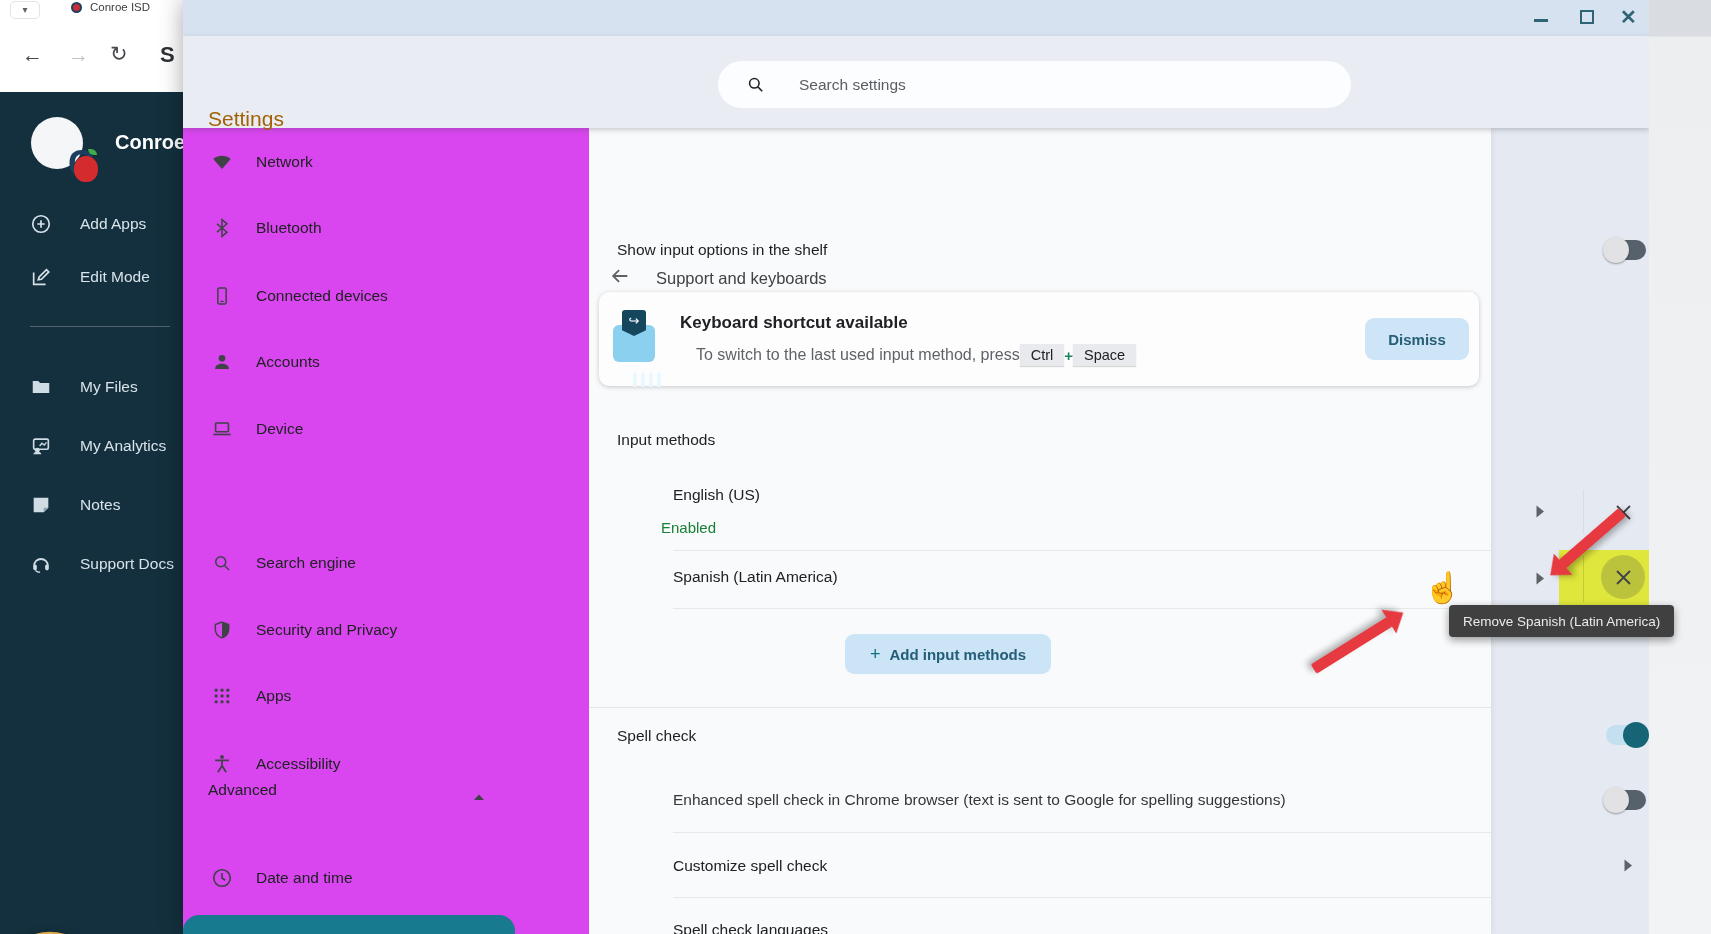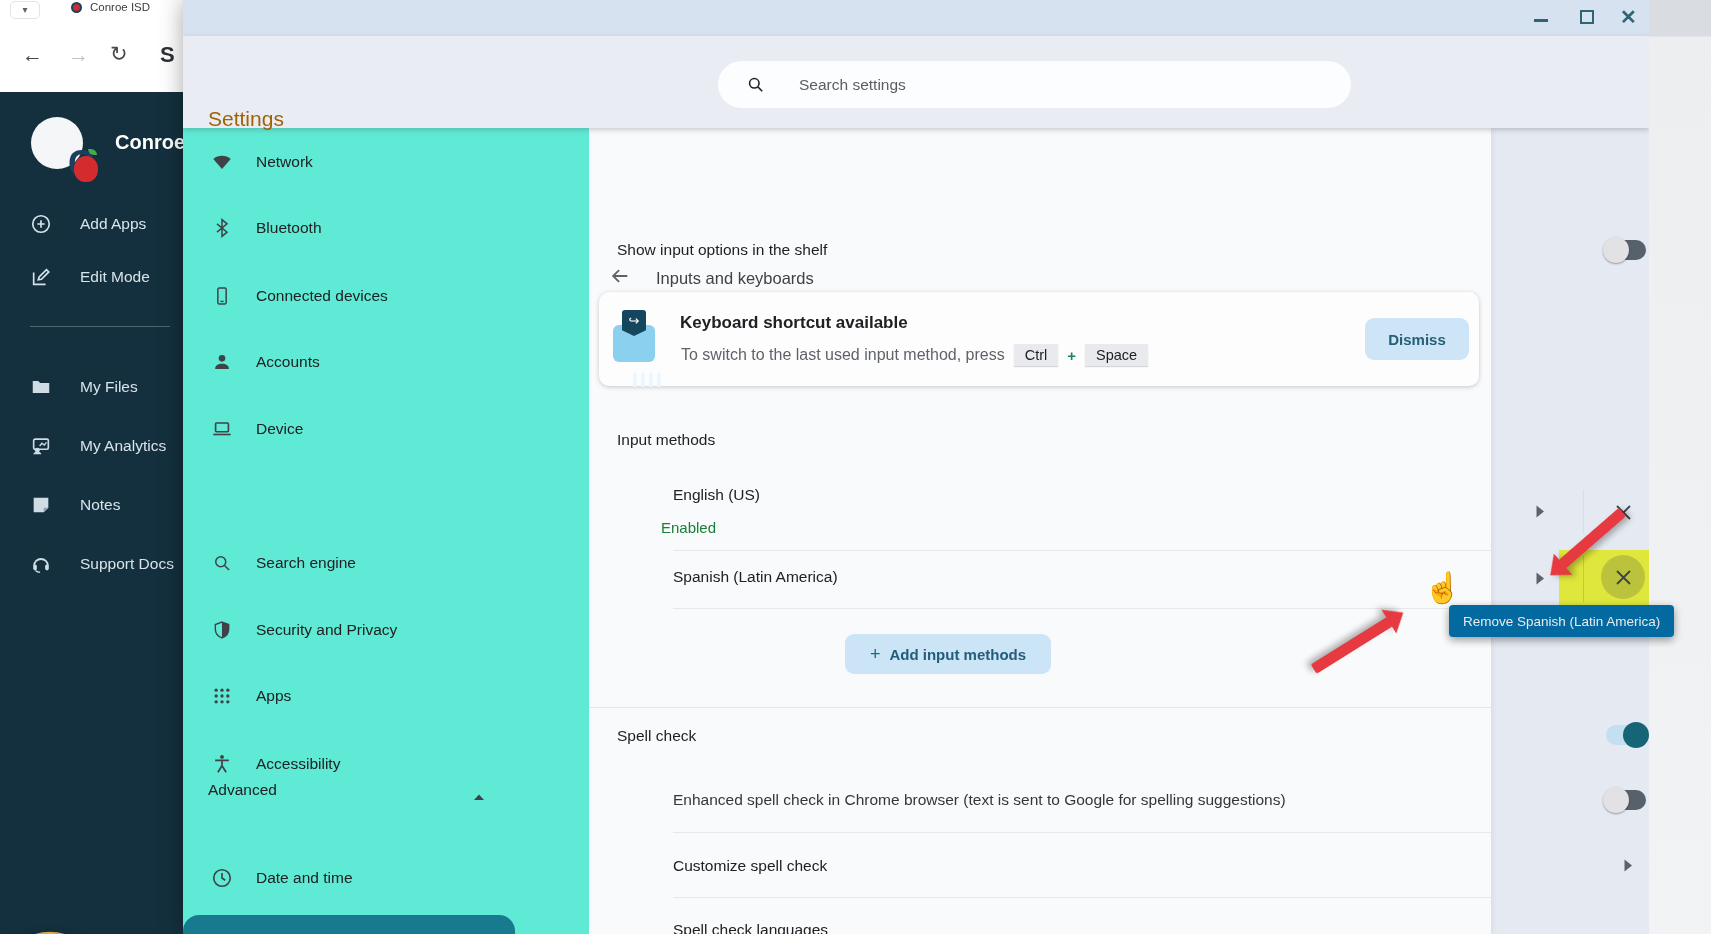--- a/index.html
+++ b/index.html
@@ -35,21 +35,21 @@
   #min-btn{left:1351px;top:19px;width:14px;height:3px;background:#2e6575;}
   #max-btn{left:1397px;top:10px;width:14px;height:14px;border:2.5px solid #2e6575;}
   #close-btn{left:1437px;top:5px;font-size:20px;font-weight:bold;}
   #header{left:0;top:36px;width:1466px;height:92px;background:#e9edf3;box-shadow:0 2px 5px rgba(60,64,67,.25);z-index:5;}
   #app-title{left:25px;top:71px;font-size:21px;color:#a16207;}
   #search-pill{left:535px;top:25px;width:633px;height:47px;border-radius:24px;background:#fcfdfe;display:flex;align-items:center;}
   #search-pill svg{margin-left:28px;}
   #search-input{border:0;outline:0;background:transparent;margin-left:32px;font-size:15.5px;color:#3c4043;width:480px;}
   #search-input::placeholder{color:#5a5e63;opacity:1;}
   
-  #nav-col{left:0;top:128px;width:475px;height:806px;background:#5eead4;}
+  #nav-col{left:0;top:128px;width:475px;height:806px;background:#d946ef;}
   .nav-item{left:0;width:406px;height:48px;display:flex;align-items:center;color:#202124;font-size:15.5px;cursor:pointer;}
   .nav-item .nicon{width:22px;height:22px;margin-left:28px;flex:none;display:flex;align-items:center;justify-content:center;}
   .nav-item .nlabel{margin-left:23px;white-space:nowrap;}
   .adv-row{left:0;width:406px;height:48px;display:flex;align-items:center;font-size:15.5px;color:#202124;}
   .adv-row .alabel{margin-left:25px;}
   .adv-caret{position:absolute;left:290px;top:21px;}
   #teal-bar{left:0;top:915px;width:332px;height:19px;background:#177a8e;border-radius:16px 16px 0 0;}
   
   #right-panel{left:1308px;top:128px;width:158px;height:806px;background:#e5eaf2;}
   
@@ -58,21 +58,21 @@
   .sub{color:#33373b;}
   .divider{height:1px;background:#e6e8ea;}
   #back-row{left:20px;top:137px;display:flex;align-items:center;gap:25px;}
   #page-title{font-size:16.5px;color:#3f4246;}
   
   #card{left:10px;top:164px;width:880px;height:94px;background:#fdfdfe;border-radius:10px;box-shadow:0 1px 4px rgba(60,64,67,.28);}
   .kb-base{left:14px;top:33px;width:42px;height:37px;background:#8cd0f0;border-radius:6px;}
   .kb-dots{left:20px;top:48px;width:30px;height:14px;background:repeating-linear-gradient(to right,#eaf7ff 0 4px,transparent 4px 8px);opacity:.9;}
   .kb-tag{left:23px;top:18px;width:24px;height:26px;background:#14475e;border-radius:3px;clip-path:polygon(0 0,100% 0,100% 78%,50% 100%,0 78%);color:#fff;font-size:13px;text-align:center;line-height:22px;}
   #card-title{left:81px;top:21px;font-size:17px;font-weight:bold;color:#202124;}
-  #card-desc{left:82px;top:52px;display:flex;align-items:center;font-size:16px;color:#5f6368;gap:9px;}
+  #card-desc{left:97px;top:52px;display:flex;align-items:center;font-size:16px;color:#5f6368;}
   .keycap{background:#e8eaed;border-radius:0;padding:3px 11px;font-size:14.5px;color:#202124;box-shadow:0 1px 1px rgba(0,0,0,.15);}
   .plus-sep{color:#1e8162;font-size:15px;font-weight:bold;}
   #dismiss-btn{left:766px;top:26px;width:104px;height:42px;background:#cde5f7;border:0;border-radius:9px;font-size:15px;font-weight:bold;color:#265e76;cursor:pointer;}
   
   .im-name{font-size:15.5px;color:#202124;}
   .chev{position:absolute;}
   .vsep{position:absolute;width:1px;background:#dadce0;}
   .xbtn{position:absolute;width:40px;height:40px;display:flex;align-items:center;justify-content:center;cursor:pointer;}
   #highlight{left:970px;top:422px;width:115px;height:58px;background:#e0e73c;}
   #hover-circle{left:1012px;top:427px;width:44px;height:44px;border-radius:50%;background:rgba(95,99,60,.28);}
@@ -84,21 +84,21 @@
   .toggle{position:absolute;width:40px;height:20px;border-radius:10px;cursor:pointer;}
   .toggle .knob{position:absolute;top:50%;transform:translateY(-50%);width:26px;height:26px;border-radius:50%;}
   .toggle.off{background:#57616c;}
   .toggle.off .knob{left:-3px;background:#e2e2e5;box-shadow:0 1px 2px rgba(0,0,0,.35);}
   .toggle.on{background:#c3dff0;}
   .toggle.on .knob{right:-3px;background:#156577;}
   
   .red-arrow{position:absolute;height:11px;background:#e63940;transform-origin:0 50%;border-radius:2px;filter:drop-shadow(3px 4px 3px rgba(0,0,0,.3));z-index:40;}
   .red-arrow::before{content:"";position:absolute;left:-16px;top:50%;transform:translateY(-50%);border-top:14px solid transparent;border-bottom:14px solid transparent;border-right:17px solid #e63940;}
   #cursor-hand{left:1424px;top:570px;font-size:30px;color:#16181a;z-index:45;text-shadow:0 0 2px #fff;}
-  #tooltip{left:1449px;top:605px;height:32px;background:#0369a1;border-radius:4px;display:flex;align-items:center;padding:0 14px;box-shadow:0 3px 8px rgba(0,0,0,.4);z-index:50;}
+  #tooltip{left:1449px;top:605px;height:32px;background:#404040;border-radius:4px;display:flex;align-items:center;padding:0 14px;box-shadow:0 3px 8px rgba(0,0,0,.4);z-index:50;}
   #tooltip span{font-size:13.5px;color:#e9eaec;white-space:nowrap;}
   
   #desktop-right{left:1649px;top:0;width:62px;height:934px;background:linear-gradient(to bottom,#d9dde2 0,#d9dde2 36px,#eceef0 37px,#f2f3f4 100%);}
 </style>
 </head>
 <body>
 
 <div id="screen">
 
   <div class="abs" id="browser-top">
@@ -306,21 +306,21 @@
       </div>
     </div>
 
     <div class="abs" id="right-panel"></div>
 
     <div class="abs" id="content">
       <div class="abs" id="back-row">
         <span><svg width="22" height="22" viewBox="0 0 24 24">
               <path d="M20 12H5M11 5.5L4.5 12l6.5 6.5" fill="none" stroke="#5f6368" stroke-width="2"></path>
             </svg></span>
-        <span id="page-title">Inputs and keyboards</span>
+        <span id="page-title">Support and keyboards</span>
       </div>
 
       <div class="abs crow-label" style="left:28px;top:113px;">Show input options in the shelf</div>
       <div class="toggle off" style="left:1017px;top:112px;">
           <span class="knob"></span>
         </div>
 
       <div class="abs" id="card">
         <div class="abs kb-base">
             <div class="abs kb-dots"></div>

